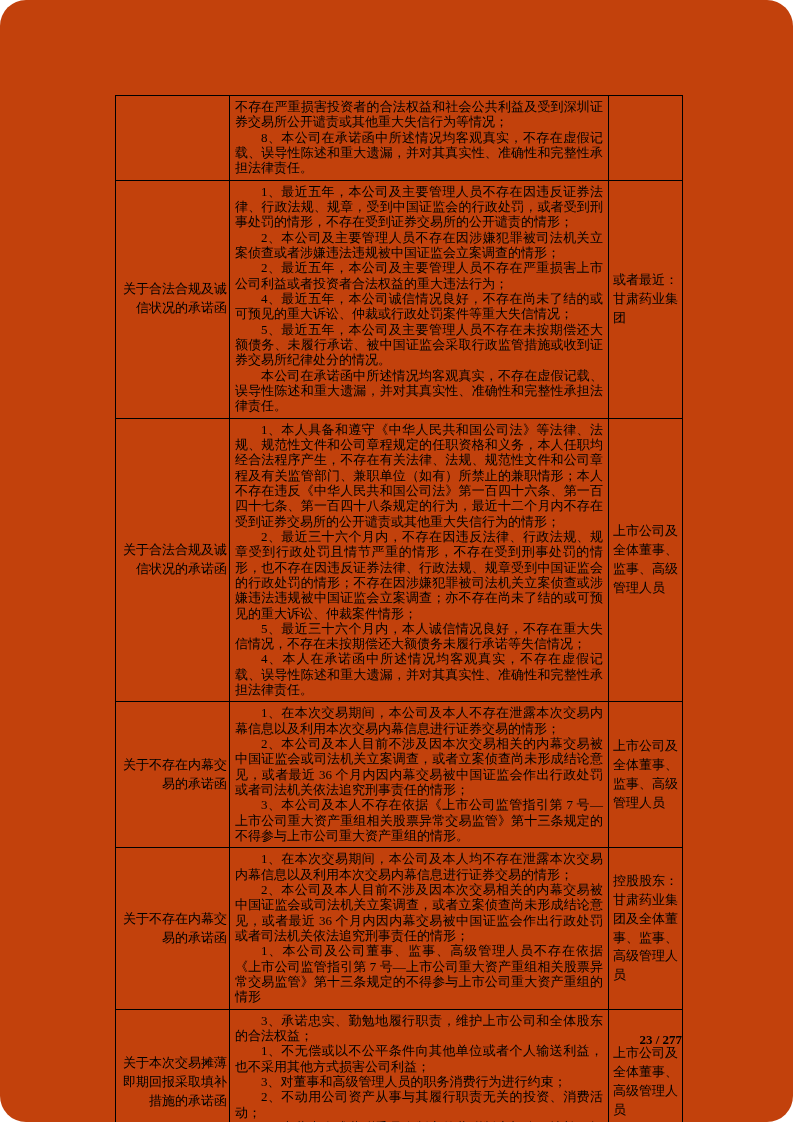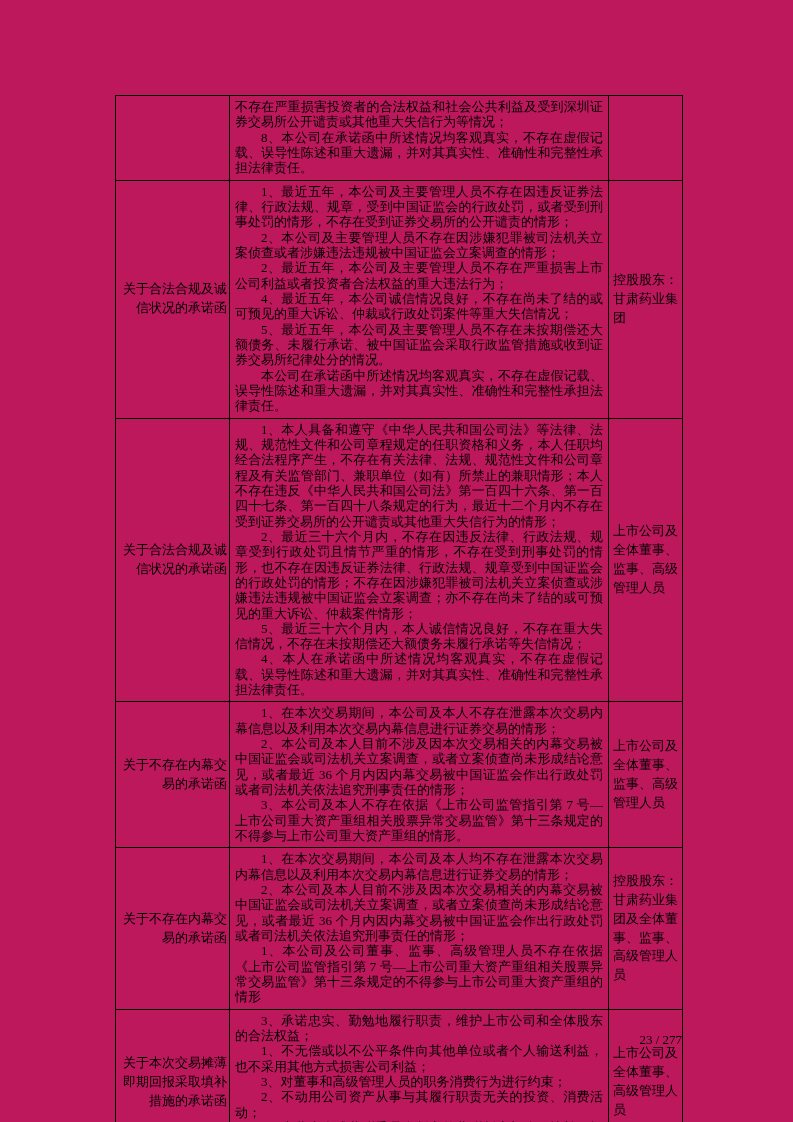--- a/index.html
+++ b/index.html
@@ -6,22 +6,23 @@
   html, body { margin: 0; padding: 0; background: #ffffff; }
   body {
     width: 793px; height: 1122px;
     font-family: "Liberation Serif", "DejaVu Serif", serif;
     color: #000;
     position: relative;
   }
   .page {
     position: relative;
     width: 793px; height: 1122px;
-    background: #be185d;
+    background: #c2410c;
     overflow: hidden;
+    border-radius: 26px;
   }
   table.commitments {
     border-collapse: collapse;
     table-layout: fixed;
     width: 567px;
     margin: 95px 0 0 115px;
   }
   table.commitments td {
     border: 1px solid #000;
     font-size: 13px;
@@ -46,21 +47,21 @@
     margin: 0;
     line-height: 1.18;
     text-align: justify;
   }
   p.para.indent { text-indent: 2em; }
   .page-number {
     position: absolute;
     top: 1032px;
     right: 111px;
     font-size: 13px;
-    font-weight: normal;
+    font-weight: bold;
     font-family: "Liberation Serif", "DejaVu Serif", serif;
   }
 </style>
 </head>
 <body>
 
 <div class="page">
 
   <table class="commitments">
     <colgroup>
@@ -80,21 +81,21 @@
         <tr>
           <td class="col-title">关于合法合规及诚信状况的承诺函</td>
           <td class="col-content">
             <p class="para indent">1、最近五年，本公司及主要管理人员不存在因违反证券法律、行政法规、规章，受到中国证监会的行政处罚，或者受到刑事处罚的情形，不存在受到证券交易所的公开谴责的情形；</p>
             <p class="para indent">2、本公司及主要管理人员不存在因涉嫌犯罪被司法机关立案侦查或者涉嫌违法违规被中国证监会立案调查的情形；</p>
             <p class="para indent">2、最近五年，本公司及主要管理人员不存在严重损害上市公司利益或者投资者合法权益的重大违法行为；</p>
             <p class="para indent">4、最近五年，本公司诚信情况良好，不存在尚未了结的或可预见的重大诉讼、仲裁或行政处罚案件等重大失信情况；</p>
             <p class="para indent">5、最近五年，本公司及主要管理人员不存在未按期偿还大额债务、未履行承诺、被中国证监会采取行政监管措施或收到证券交易所纪律处分的情况。</p>
             <p class="para indent">本公司在承诺函中所述情况均客观真实，不存在虚假记载、误导性陈述和重大遗漏，并对其真实性、准确性和完整性承担法律责任。</p>
           </td>
-          <td class="col-party">控股股东：甘肃药业集团</td>
+          <td class="col-party">或者最近：甘肃药业集团</td>
         </tr>
         <tr>
           <td class="col-title">关于合法合规及诚信状况的承诺函</td>
           <td class="col-content">
             <p class="para indent">1、本人具备和遵守《中华人民共和国公司法》等法律、法规、规范性文件和公司章程规定的任职资格和义务，本人任职均经合法程序产生，不存在有关法律、法规、规范性文件和公司章程及有关监管部门、兼职单位（如有）所禁止的兼职情形；本人不存在违反《中华人民共和国公司法》第一百四十六条、第一百四十七条、第一百四十八条规定的行为，最近十二个月内不存在受到证券交易所的公开谴责或其他重大失信行为的情形；</p>
             <p class="para indent">2、最近三十六个月内，不存在因违反法律、行政法规、规章受到行政处罚且情节严重的情形，不存在受到刑事处罚的情形，也不存在因违反证券法律、行政法规、规章受到中国证监会的行政处罚的情形；不存在因涉嫌犯罪被司法机关立案侦查或涉嫌违法违规被中国证监会立案调查；亦不存在尚未了结的或可预见的重大诉讼、仲裁案件情形；</p>
             <p class="para indent">5、最近三十六个月内，本人诚信情况良好，不存在重大失信情况，不存在未按期偿还大额债务未履行承诺等失信情况；</p>
             <p class="para indent">4、本人在承诺函中所述情况均客观真实，不存在虚假记载、误导性陈述和重大遗漏，并对其真实性、准确性和完整性承担法律责任。</p>
           </td>
           <td class="col-party">上市公司及全体董事、监事、高级管理人员</td>

